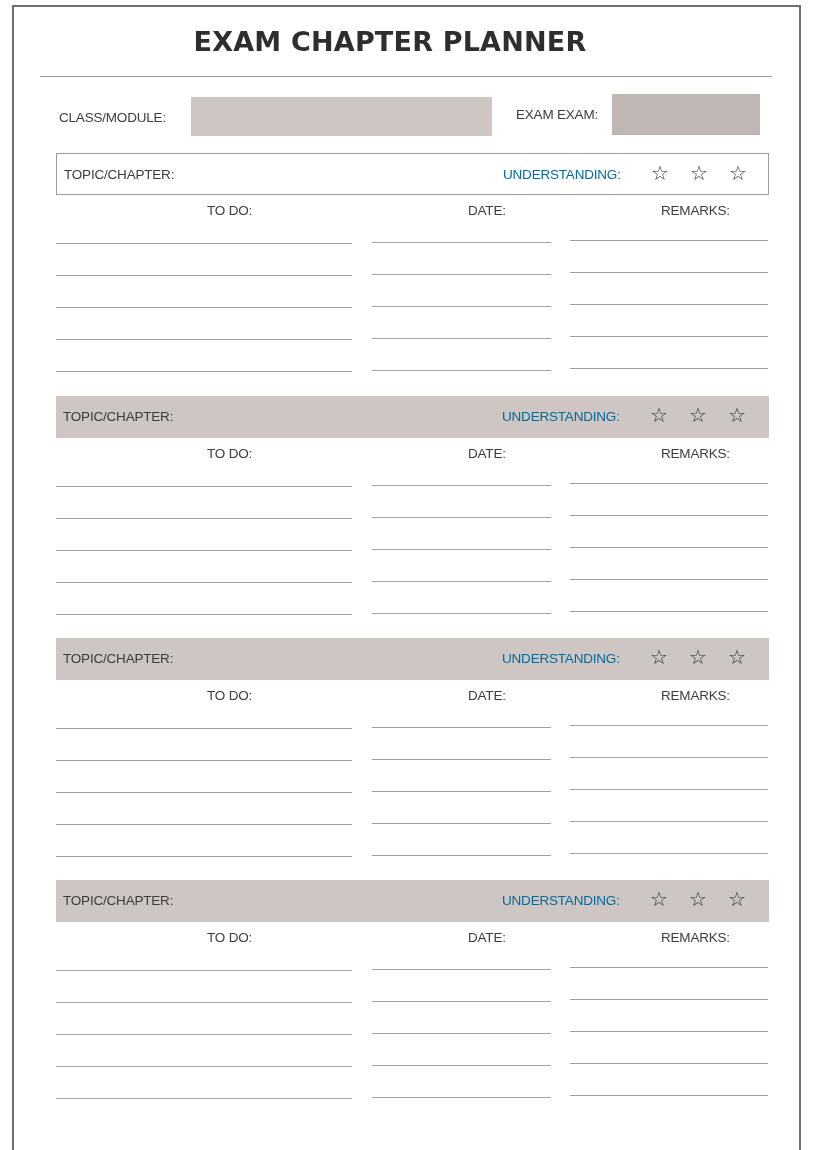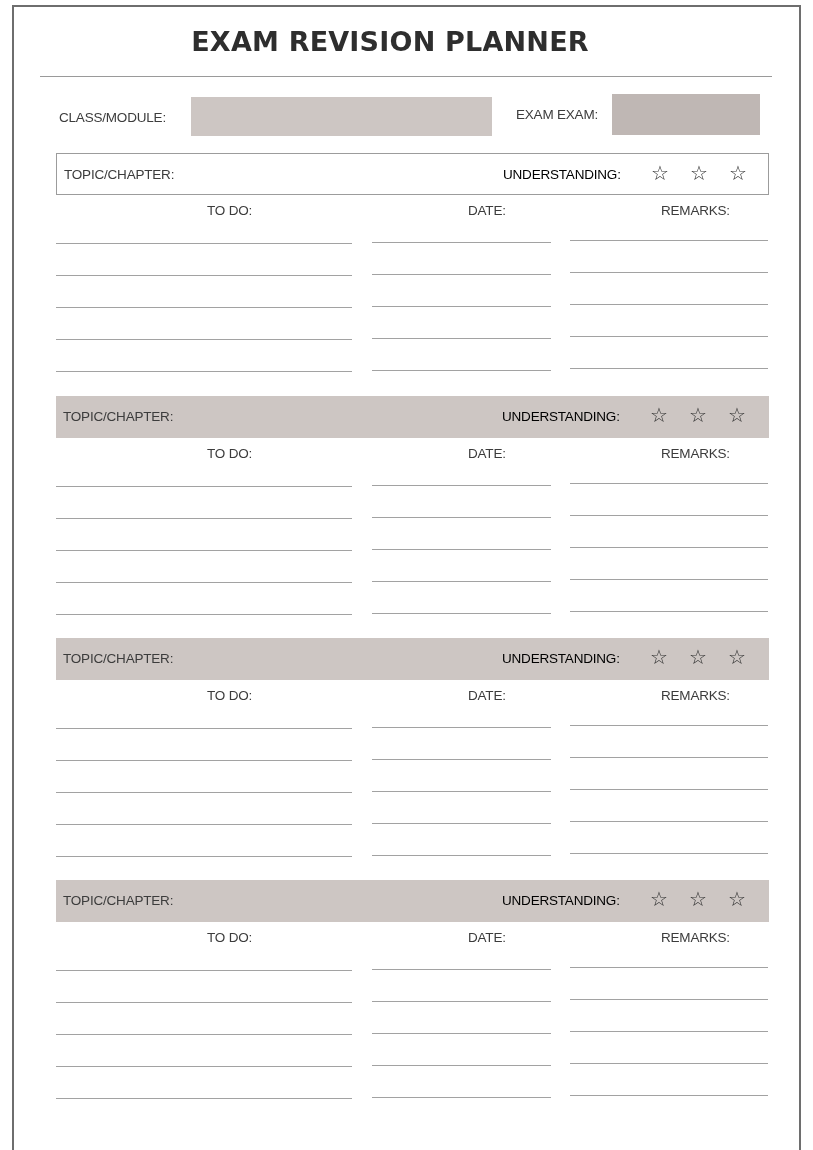--- a/index.html
+++ b/index.html
@@ -12,32 +12,32 @@
            color: #2e2e2e; letter-spacing: 0.2px; }
   .divider { position: absolute; left: 40px; top: 76px; width: 732px; height: 0;
              border-top: 1.5px solid #9a9a9a; }
   .lbl { position: absolute; font-size: 13.5px; color: #3c3c3c; letter-spacing: -0.2px; white-space: nowrap; }
   .box { position: absolute; }
   .section { position: absolute; left: 4px; width: 100%; height: 242px; }
   .bar { position: absolute; left: 52px; top: 0; width: 713px; height: 42px; box-sizing: border-box; }
   .bar.outlined { background: #ffffff; border: 1.5px solid #9c9c9c; }
   .bar.filled { background: #cdc6c3; }
   .bar .topic { position: absolute; left: 7px; top: 13px; font-size: 13.5px; color: #3c3c3c; letter-spacing: -0.2px; }
-  .bar .under { position: absolute; left: 446px; top: 13px; font-size: 13.5px; color: #000000; letter-spacing: -0.2px; }
+  .bar .under { position: absolute; left: 446px; top: 13px; font-size: 13.5px; color: #0369a1; letter-spacing: -0.2px; }
   .bar .stars { position: absolute; left: 594px; top: 7px; font-size: 20px; color: #333; letter-spacing: 0; }
   .bar .stars span { display: inline-block; width: 39px; }
   .colhdr { position: absolute; top: 50px; font-size: 13.5px; color: #3c3c3c; letter-spacing: -0.2px; margin-left: 28px; }
   .line { position: absolute; height: 0; border-top: 1.5px solid #a2a2a2; }
 </style>
 </head>
 <body>
 
 <div class="page"></div>
 
-<div class="title">EXAM REVISION PLANNER</div>
+<div class="title">EXAM CHAPTER PLANNER</div>
 <div class="divider"></div>
 
 <div class="lbl" style="left:59px; top:110px;">CLASS/MODULE:</div>
 <div class="box" style="left:191px; top:97px; width:301px; height:39px; background:#cdc6c3;"></div>
 
 <div class="lbl" style="left:516px; top:107px;">EXAM EXAM:</div>
 <div class="box" style="left:612px; top:94px; width:148px; height:41px; background:#bfb7b4;"></div>
 
 <div id="sections">
     <div class="section" style="top: 153px;">

